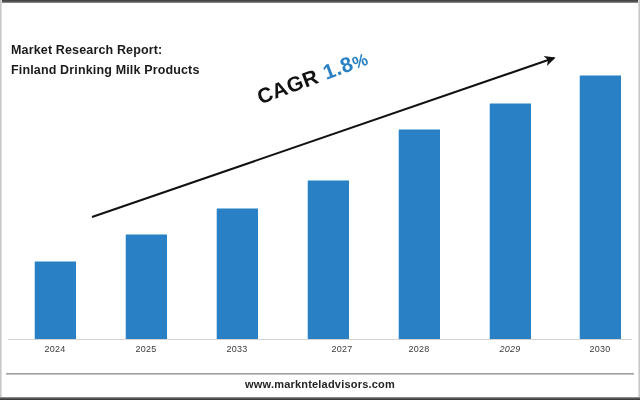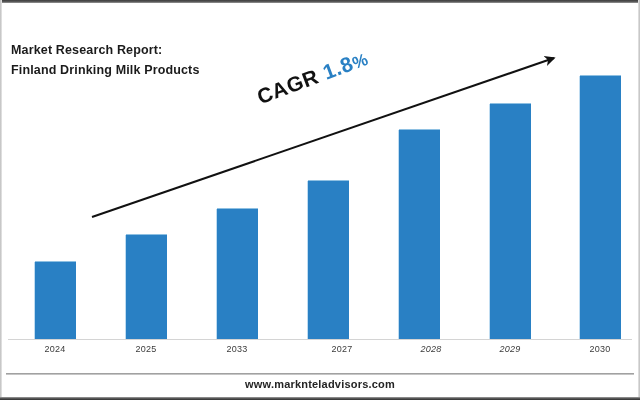--- a/index.html
+++ b/index.html
@@ -169,21 +169,21 @@
     <div class="bar" style="left: 217px; height: 131px; bottom: 61px;"></div>
     <div class="bar" style="left: 308px; height: 159px; bottom: 61px;"></div>
     <div class="bar" style="left: 399px; height: 210px; bottom: 61px;"></div>
     <div class="bar" style="left: 490px; height: 236px; bottom: 61px;"></div>
     <div class="bar" style="left: 580px; height: 264px; bottom: 61px;"></div>
 
     <div class="tick-label" style="left:25px;">2024</div>
     <div class="tick-label" style="left:116px;">2025</div>
     <div class="tick-label" style="left:207px;">2033</div>
     <div class="tick-label" style="left:312px;">2027</div>
-    <div class="tick-label" style="left:401px;font-style:italic;">2028</div>
+    <div class="tick-label" style="left:389px;">2028</div>
     <div class="tick-label" style="left:480px;font-style:italic;">2029</div>
     <div class="tick-label" style="left:570px;">2030</div>
   </div>
 
   <svg class="cagr-arrow" viewBox="0 0 640 400">
     <defs>
       <marker id="arrowhead" markerWidth="6" markerHeight="6" refX="4.4" refY="3" orient="auto" markerUnits="strokeWidth">
         <path d="M0,0.5 L5.2,3 L0,5.5 L1.4,3 Z" fill="#111111"></path>
       </marker>
     </defs>

